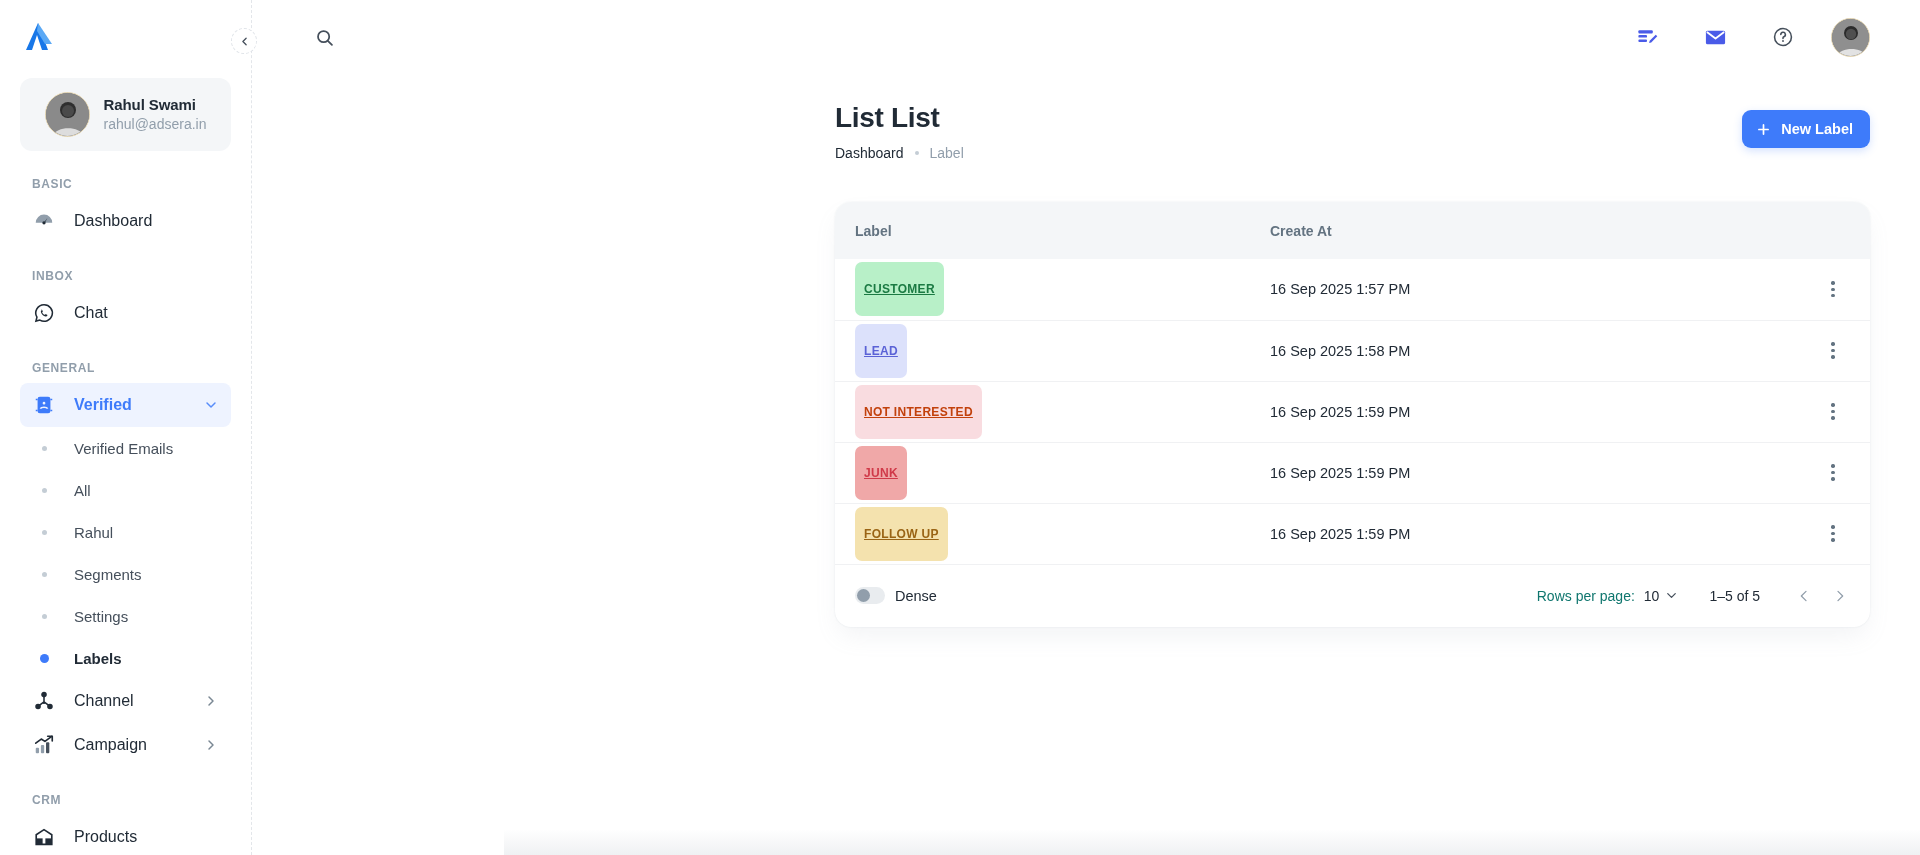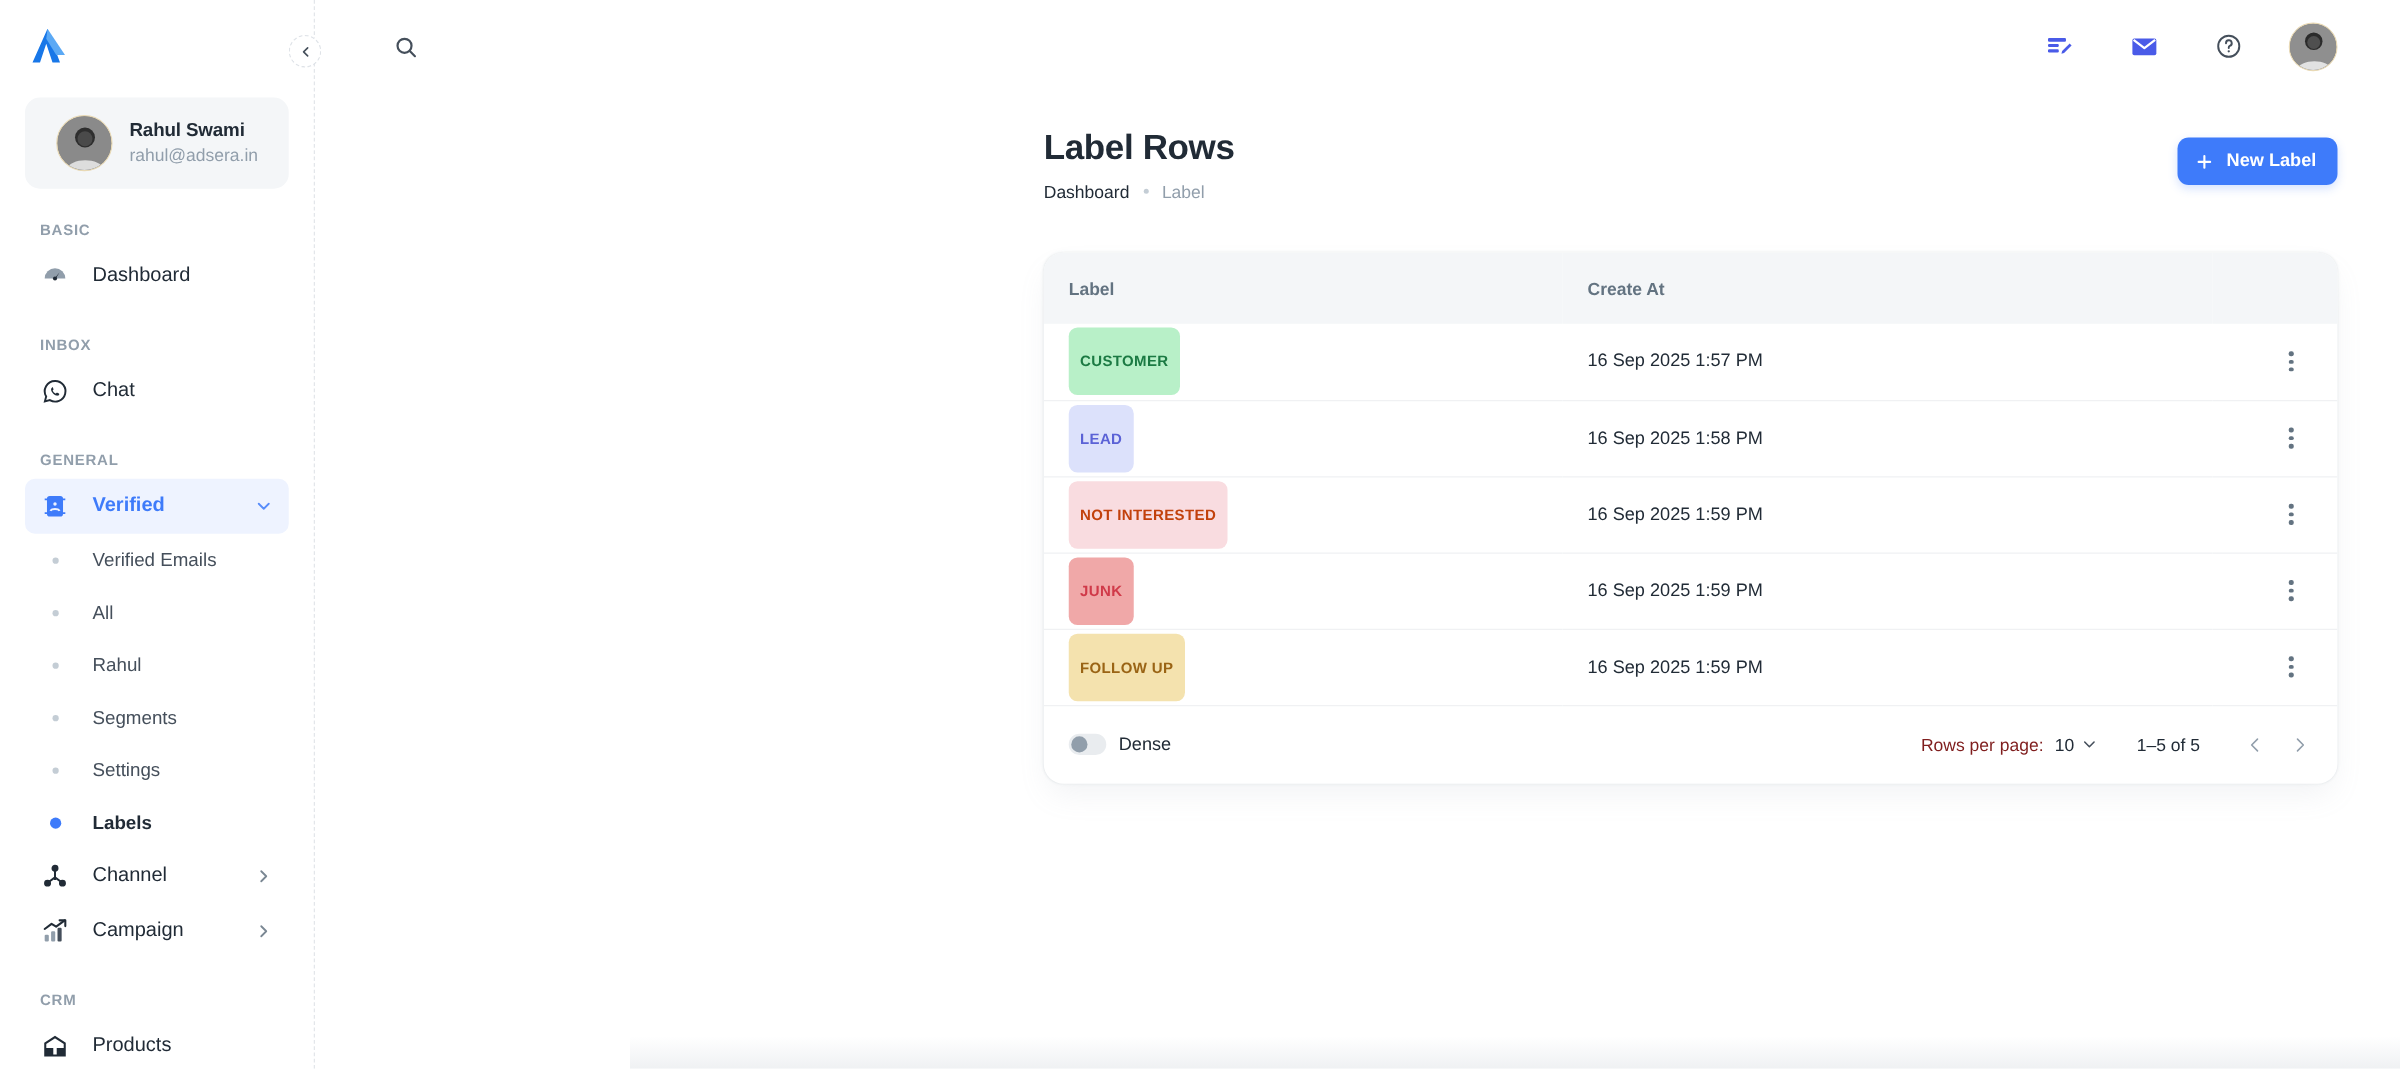--- a/index.html
+++ b/index.html
@@ -129,21 +129,21 @@
   thead th.c-act { width: 100px; }
   tbody td {
     height: 61px; padding: 0 20px;
     border-bottom: 1px solid #F0F1F3;
     font-size: 14.5px; color: #212B36;
   }
   tbody tr:last-child td { border-bottom: 1px solid #F0F1F3; }
   .chip {
     display: inline-block; border-radius: 7px;
     padding: 21px 9px; font-size: 12px; font-weight: 700;
-    letter-spacing: .3px; line-height: 1; text-transform: uppercase;
+    letter-spacing: .3px; line-height: 1; text-transform: uppercase; text-decoration: underline;
   }
   .dots-btn {
     width: 34px; height: 34px; border-radius: 50%;
     display: flex; flex-direction: column; align-items: center; justify-content: center;
     gap: 3px; cursor: pointer; margin-left: auto; border: none; background: transparent;
   }
   .dots-btn span { width: 3.4px; height: 3.4px; border-radius: 50%; background: #637381; display: block; }
   td.cell-act { text-align: right; }
   td.cell-act .dots-btn { float: right; }
 
@@ -156,21 +156,21 @@
     width: 30px; height: 17px; border-radius: 10px;
     background: #E9ECEF; position: relative; flex: 0 0 30px;
   }
   .switch::after {
     content: ""; position: absolute; left: 2px; top: 2px;
     width: 13px; height: 13px; border-radius: 50%;
     background: #919EAB;
   }
   .switch-label { font-size: 14.5px; color: #212B36; }
   .pager { margin-left: auto; display: flex; align-items: center; }
-  .pager-text { font-size: 14px; color: #7f1d1d; }
+  .pager-text { font-size: 14px; color: #0f766e; }
   .rows-sel { display: flex; align-items: center; gap: 5px; margin-left: 9px; cursor: pointer; }
   .rows-val { font-size: 14px; color: #212B36; }
   .range-text { font-size: 14px; color: #212B36; margin-left: 30px; }
   .pg-btn {
     width: 36px; height: 36px; border-radius: 50%;
     display: flex; align-items: center; justify-content: center;
     cursor: pointer; border: none; background: transparent;
   }
   .pg-btn:first-of-type { margin-left: 26px; }
 
@@ -385,21 +385,21 @@
           </svg>
         </div>
       </div>
     </div>
 
     <div class="content">
       <div class="content-inner">
 
         <div class="page-head">
           <div>
-            <h1 class="page-title">Label Rows</h1>
+            <h1 class="page-title">List List</h1>
             <div class="breadcrumb">
               <span class="bc-link">Dashboard</span>
               <i class="bc-sep"></i>
               <span class="bc-current">Label</span>
             </div>
           </div>
           <button class="btn-primary">
             <svg width="17" height="17" viewBox="0 0 24 24" fill="none" stroke="#fff" stroke-width="2.4" stroke-linecap="round">
                 <line x1="12" y1="5.5" x2="12" y2="18.5"></line>
                 <line x1="5.5" y1="12" x2="18.5" y2="12"></line>

